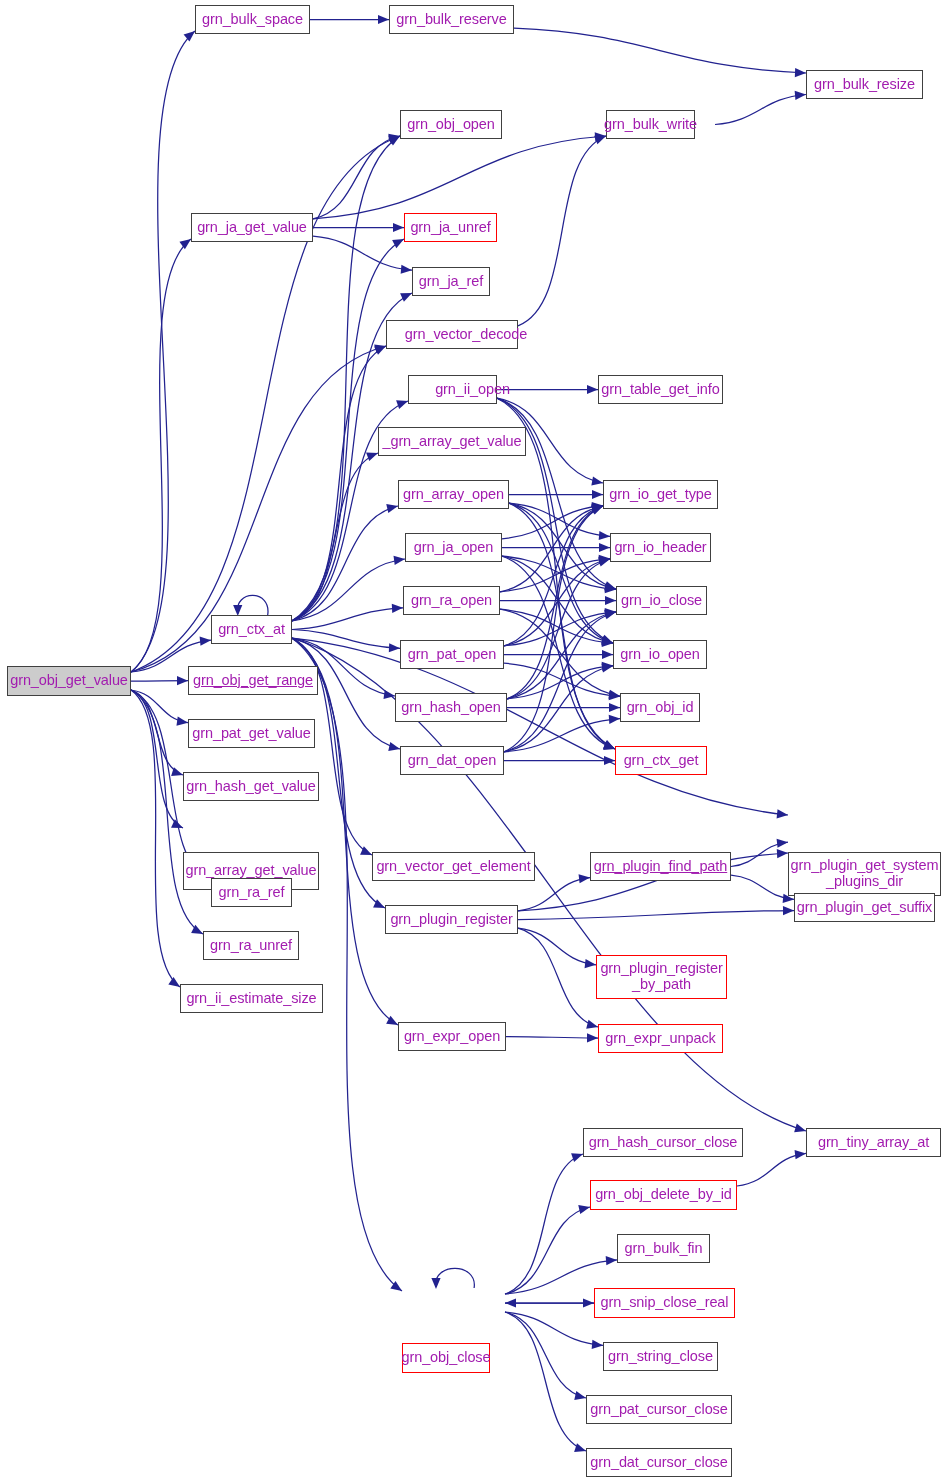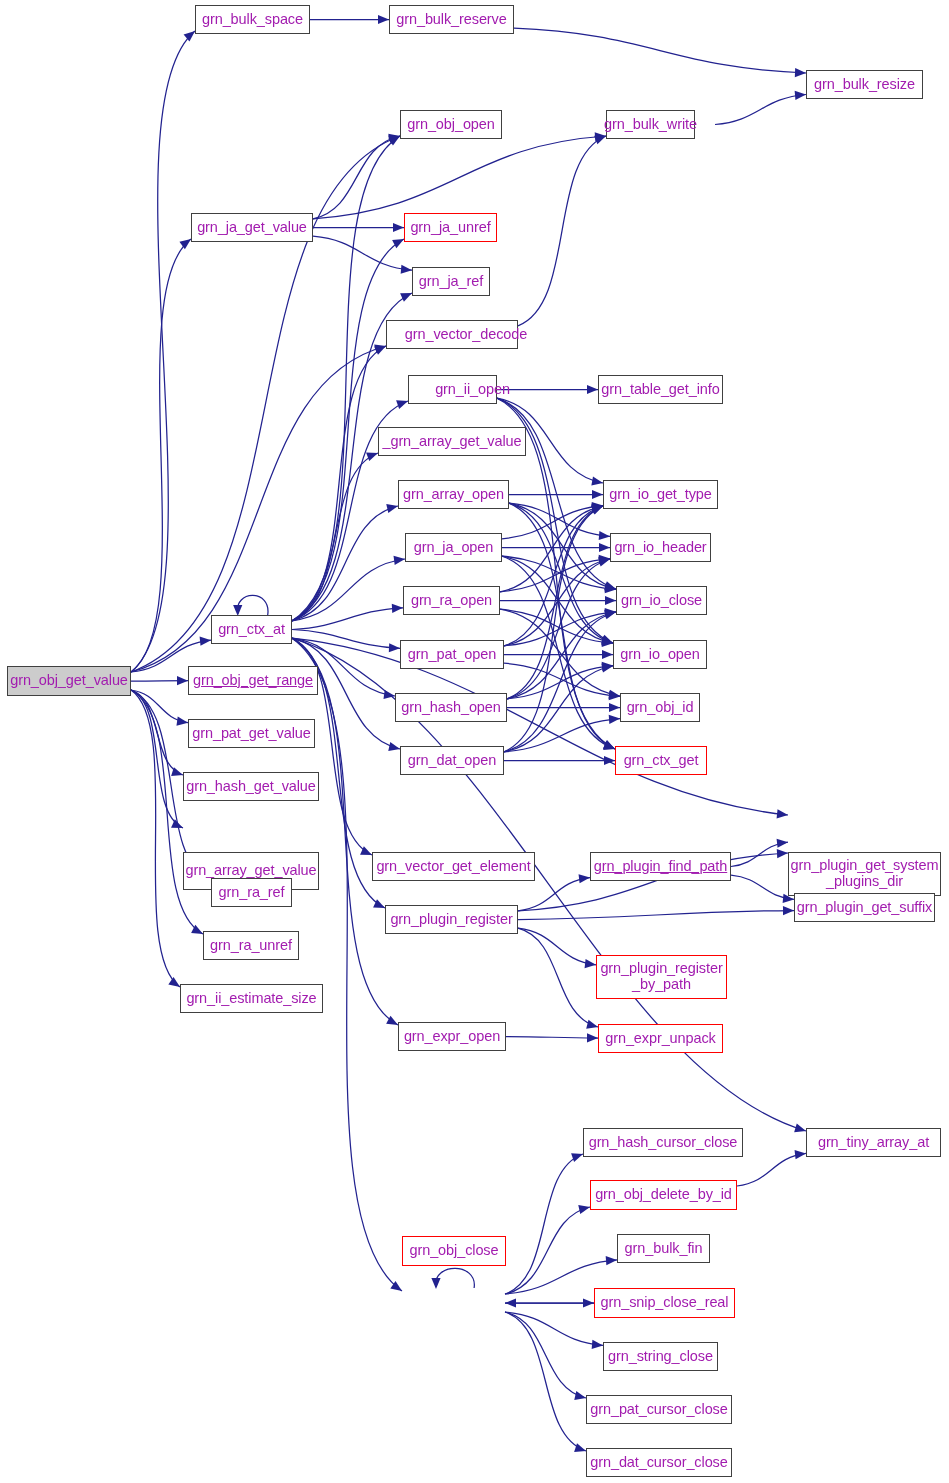--- a/index.html
+++ b/index.html
@@ -289,19 +289,19 @@
       <div class="node" style="left: 203px; top: 931px; width: 96px; height: 29px;">grn_ra_unref</div>
       <div class="node red" style="left: 596px; top: 955px; width: 131px; height: 44px;">grn_plugin_register
 _by_path</div>
       <div class="node" style="left: 180px; top: 984px; width: 143px; height: 29px;">grn_ii_estimate_size</div>
       <div class="node" style="left: 398px; top: 1022px; width: 108px; height: 29px;">grn_expr_open</div>
       <div class="node red" style="left: 598px; top: 1024px; width: 125px; height: 29px;">grn_expr_unpack</div>
       <div class="node" style="left: 583px; top: 1128px; width: 160px; height: 29px;">grn_hash_cursor_close</div>
       <div class="node" style="left: 806px; top: 1128px; width: 135px; height: 29px;">grn_tiny_array_at</div>
       <div class="node red" style="left: 590px; top: 1180px; width: 147px; height: 30px;">grn_obj_delete_by_id</div>
       <div class="node" style="left: 617px; top: 1234px; width: 93px; height: 29px;">grn_bulk_fin</div>
-      <div class="node red" style="left: 402px; top: 1236px; width: 104px; height: 30px;">grn_obj_close</div>
+      <div class="node red" style="left: 402px; top: 1343px; width: 88px; height: 30px;">grn_obj_close</div>
       <div class="node red" style="left: 594px; top: 1288px; width: 141px; height: 30px;">grn_snip_close_real</div>
       <div class="node" style="left: 603px; top: 1342px; width: 115px; height: 29px;">grn_string_close</div>
       <div class="node" style="left: 586px; top: 1395px; width: 146px; height: 29px;">grn_pat_cursor_close</div>
       <div class="node" style="left: 586px; top: 1448px; width: 146px; height: 29px;">grn_dat_cursor_close</div>
     </div>
 </div>
 
 </body></html>

